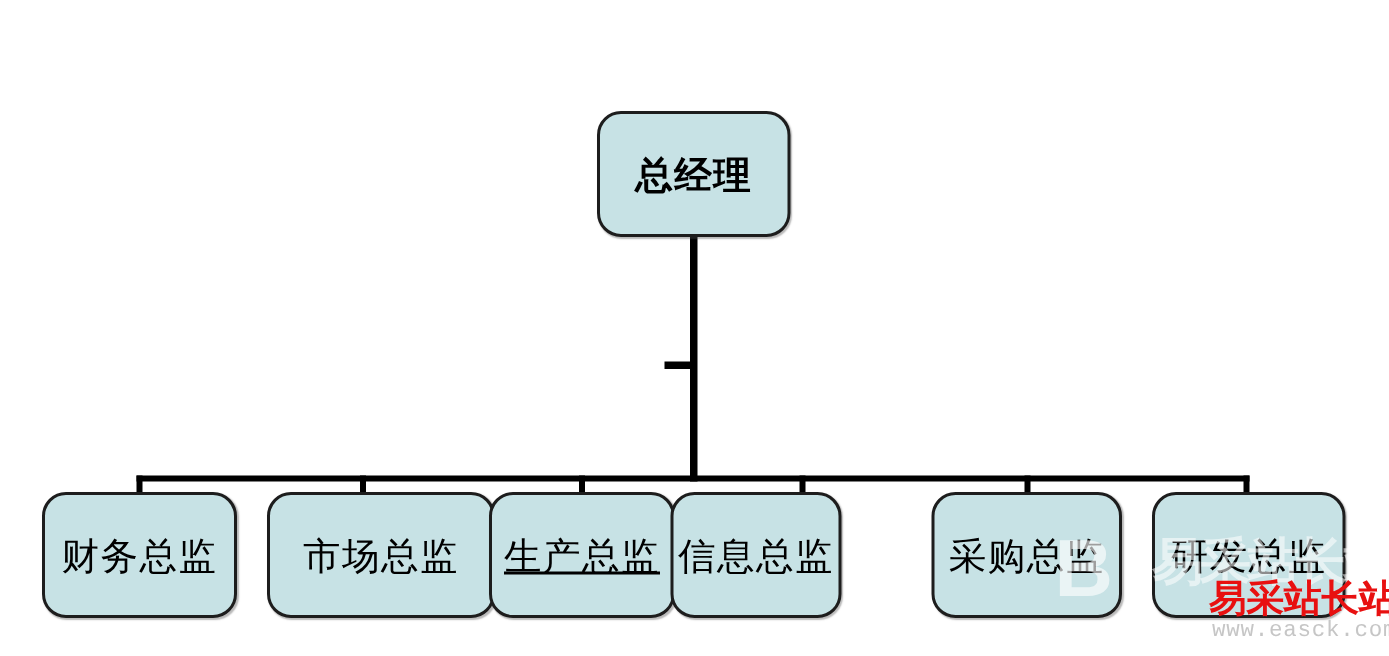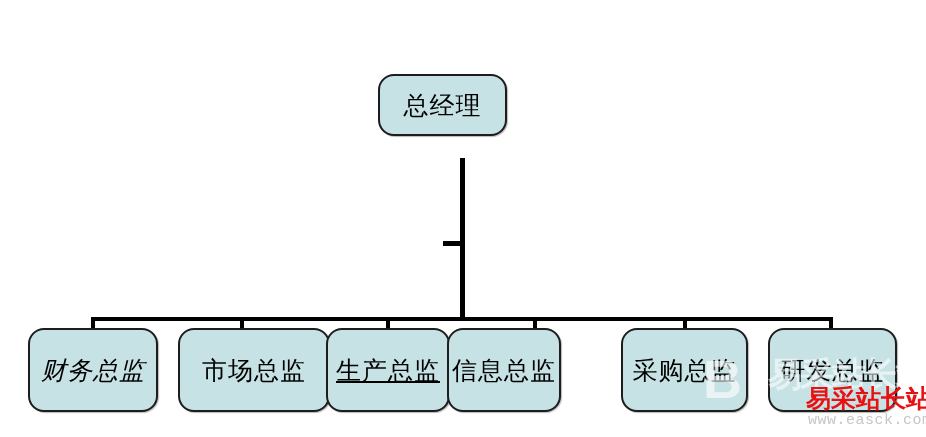--- a/index.html
+++ b/index.html
@@ -25,24 +25,24 @@
     display: flex;
     align-items: center;
     justify-content: center;
     font-size: 25px;
     letter-spacing: 1px;
     color: #000000;
     white-space: nowrap;
     box-sizing: border-box;
     z-index: 2;
   }
-  .node-root      { left: 378px; top: 74px;  width: 129px; height: 62px; }
+  .node-root      { left: 398px; top: 74px;  width: 129px; height: 84px; font-weight: bold; }
   .node-assistant { left: 312px; top: 200px; width: 131px; height: 88px; letter-spacing: 0; }
   .child          { top: 328px; height: 84px; }
-  .c1 { left: 28px;  width: 130px; font-style: italic; }
+  .c1 { left: 28px;  width: 130px; }
   .c2 { left: 178px; width: 152px; }
   .c3 { left: 326px; width: 124px; text-decoration: underline; }
   .c4 { left: 447px; width: 114px; }
   .c5 { left: 621px; width: 127px; }
   .c6 { left: 768px; width: 129px; }
   
   .line {
     position: absolute;
     background: #000000;
     z-index: 1;

